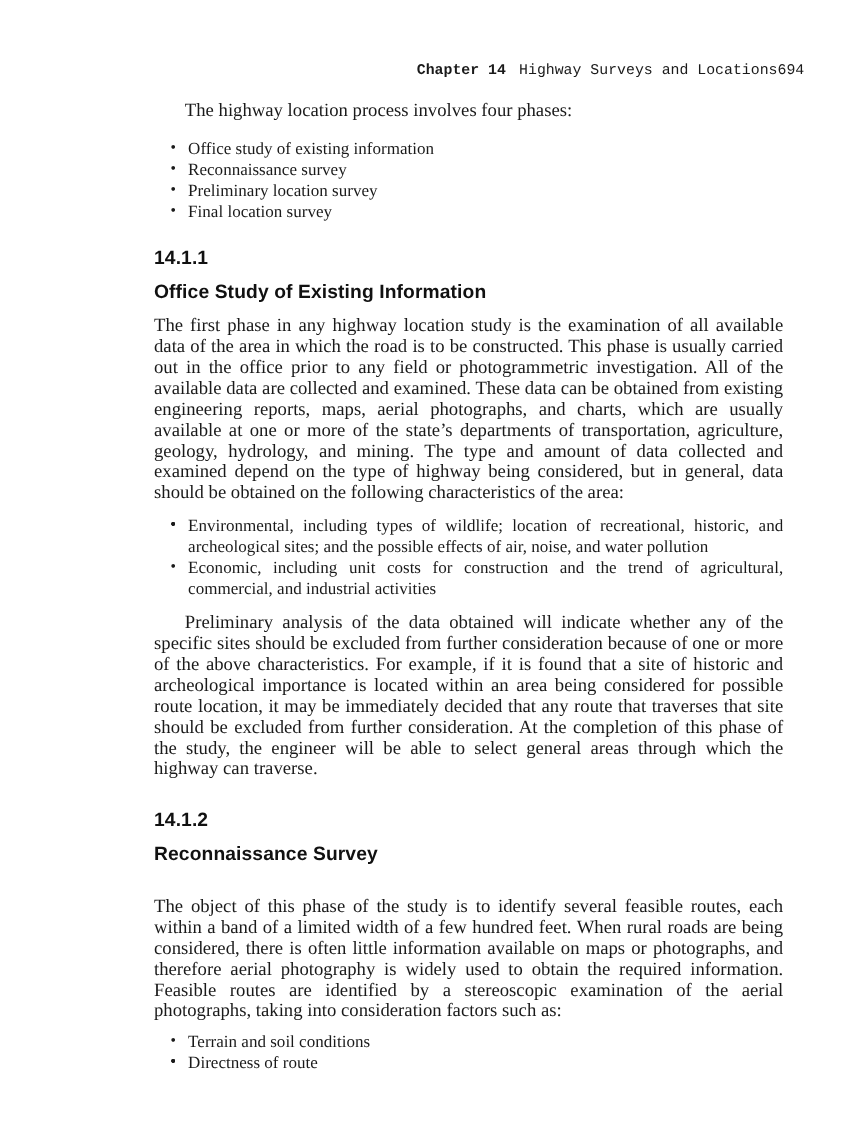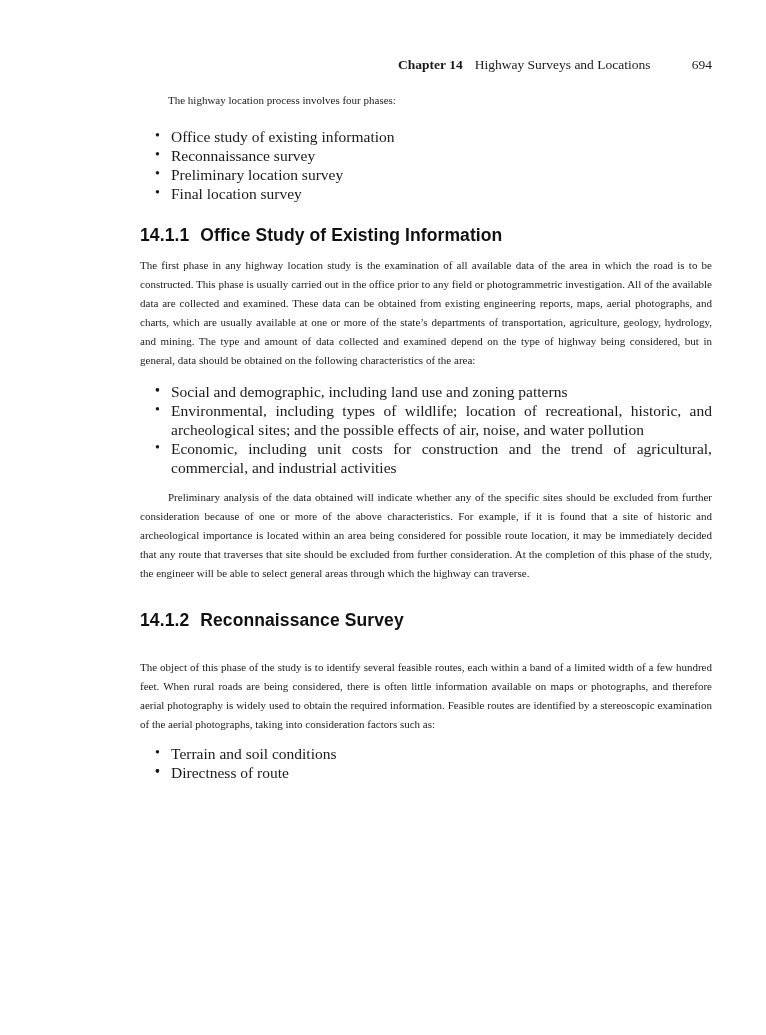--- a/index.html
+++ b/index.html
@@ -16,38 +16,39 @@
     box-sizing: border-box;
     width: 766px;
     height: 1035px;
     padding: 57px 54px 0 140px;
     background: #ffffff;
     color: #1a1a1a;
   }
   .page-header {
     display: flex;
     align-items: baseline;
-    font-family: Liberation Serif, serif;
+    font-family: Liberation Mono, monospace;
     font-size: 13.5px;
     color: #1a1a1a;
     white-space: nowrap;
+    justify-content: center;
   }
   .chapter-label {
     font-weight: bold;
     margin-left: 258px;
   }
   .chapter-title {
     margin-left: 12px;
   }
   .page-number {
     margin-left: auto;
   }
   .body-text {
     font-family: "Liberation Serif", serif;
-    font-size: 11px;
+    font-size: 17px;
     line-height: 19px;
     text-align: justify;
     margin: 0;
   }
   .indent {
     text-indent: 28px;
   }
   .intro {
     margin-top: 18px;
     text-align: left;
@@ -76,20 +77,21 @@
   .section-heading {
     font-family: "Liberation Sans", sans-serif;
     font-weight: bold;
     font-size: 17.5px;
     line-height: 20px;
     color: #111111;
     margin: 0;
     display: flex;
     gap: 11px;
     letter-spacing: 0.1px;
+    flex-direction: column;
   }
   .heading-office { margin-top: 22px; }
   .para-after-heading { margin-top: 11px; }
   .list-characteristics { margin-top: 12px; }
   .para-preliminary { margin-top: 11px; }
   .heading-recon { margin-top: 27px; }
   .para-recon { margin-top: 28px; font-family: Liberation Serif, serif; }
   .list-factors { margin-top: 10px; }
 </style>
 </head>
@@ -130,21 +132,20 @@
   </h2>
 
   <p class="body-text para-after-heading">The first phase in any highway location study is the examination of all available data of the area in which the road is to be constructed. This phase is usually carried out in the office prior to any field or photogrammetric investigation. All of the available data are collected and examined. These data can be obtained from existing engineering reports, maps, aerial photographs, and charts, which are usually available at one or more of the state’s departments of transportation, agriculture, geology, hydrology, and mining. The type and amount of data collected and examined depend on the type of highway being considered, but in general, data should be obtained on the following characteristics of the area:</p>
 
   <ul class="bullet-list list-characteristics">
     <li>
       <span class="bullet">•</span>
     </li>
     <li>
       <span class="bullet">•</span>
-      <span>Social and demographic, including land use and zoning patterns</span>
     </li>
     <li>
       <span class="bullet">•</span>
       <span>Environmental, including types of wildlife; location of recreational, historic, and archeological sites; and the possible effects of air, noise, and water pollution</span>
     </li>
     <li>
       <span class="bullet">•</span>
       <span>Economic, including unit costs for construction and the trend of agricultural, commercial, and industrial activities</span>
     </li>
   </ul>

